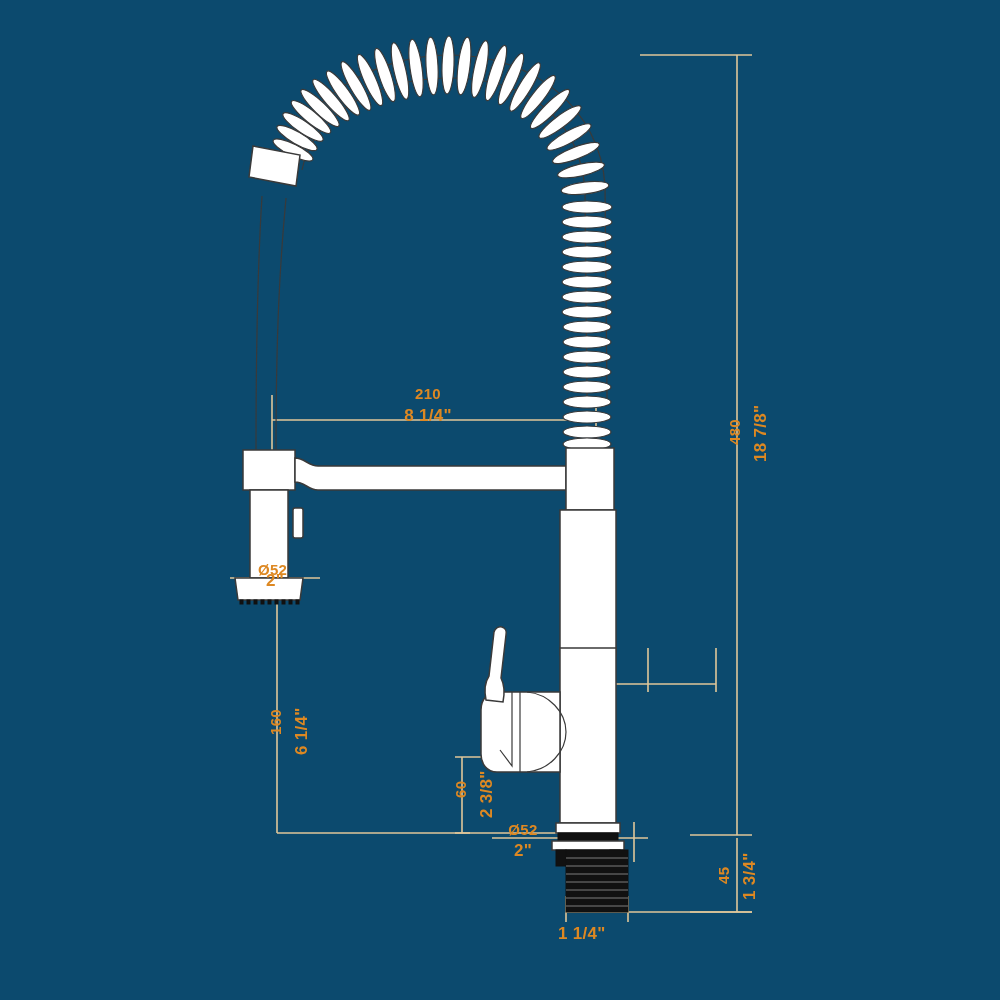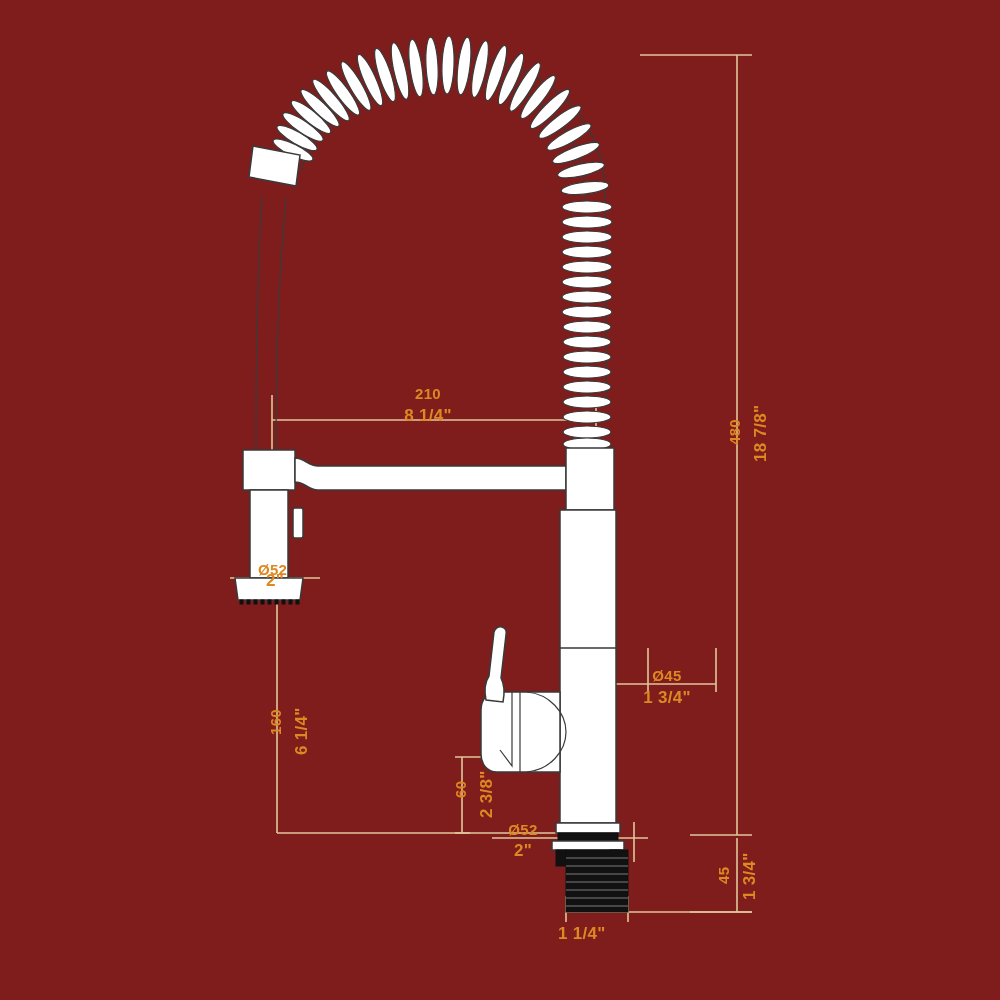--- a/index.html
+++ b/index.html
@@ -10,21 +10,21 @@
   body {
     width: 1000px;
     height: 1000px;
     font-family: "Liberation Sans", sans-serif;
     overflow: hidden;
   }
   #drawing-root {
     position: relative;
     width: 1000px;
     height: 1000px;
-    background: #7f1d1d;
+    background: #0c4a6e;
   }
   #drawing-svg {
     position: absolute;
     top: 0;
     left: 0;
     width: 1000px;
     height: 1000px;
   }
   .dim-label {
     position: absolute;
@@ -266,24 +266,20 @@
 
   <div class="dim-label dim-metric" style="left:258px; top:562px;">Ø52</div>
   <div class="dim-label dim-imperial" style="left:266px; top:572px;">2"</div>
 
   <div class="dim-label dim-metric rot-vert" style="left:268px; top:735px;">160</div>
   <div class="dim-label dim-imperial rot-vert" style="left:293px; top:755px;">6 1/4"</div>
 
   <div class="dim-label dim-metric rot-vert" style="left:453px; top:798px;">60</div>
   <div class="dim-label dim-imperial rot-vert" style="left:478px; top:818px;">2 3/8"</div>
 
-  <div class="lbl-stack" style="left:612px; top:668px; width:110px;">
-    <div class="dim-label dim-metric" style="position:relative;">Ø45</div>
-    <div class="dim-label dim-imperial" style="position:relative; margin-top:5px;">1 3/4"</div>
-  </div>
 
   <div class="lbl-stack" style="left:478px; top:822px; width:90px;">
     <div class="dim-label dim-metric" style="position:relative;">Ø52</div>
     <div class="dim-label dim-imperial" style="position:relative; margin-top:4px;">2"</div>
   </div>
 
   <div class="dim-label dim-metric rot-vert" style="left:716px; top:884px;">45</div>
   <div class="dim-label dim-imperial rot-vert" style="left:741px; top:900px;">1 3/4"</div>
 
   <div class="dim-label dim-imperial" style="left:558px; top:925px;">1 1/4"</div>

